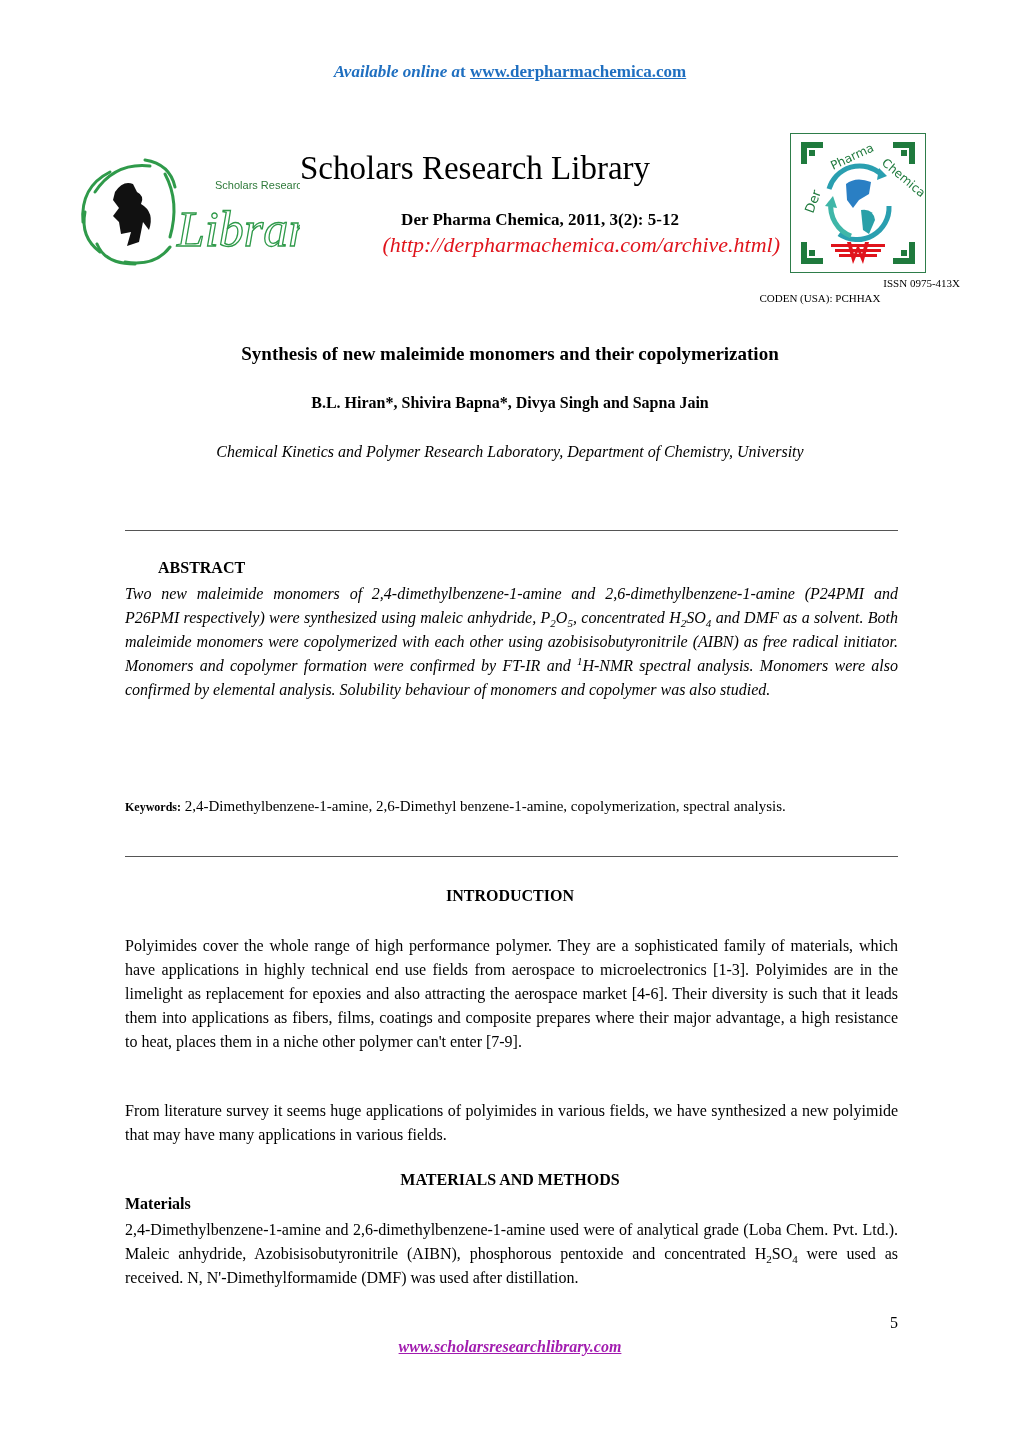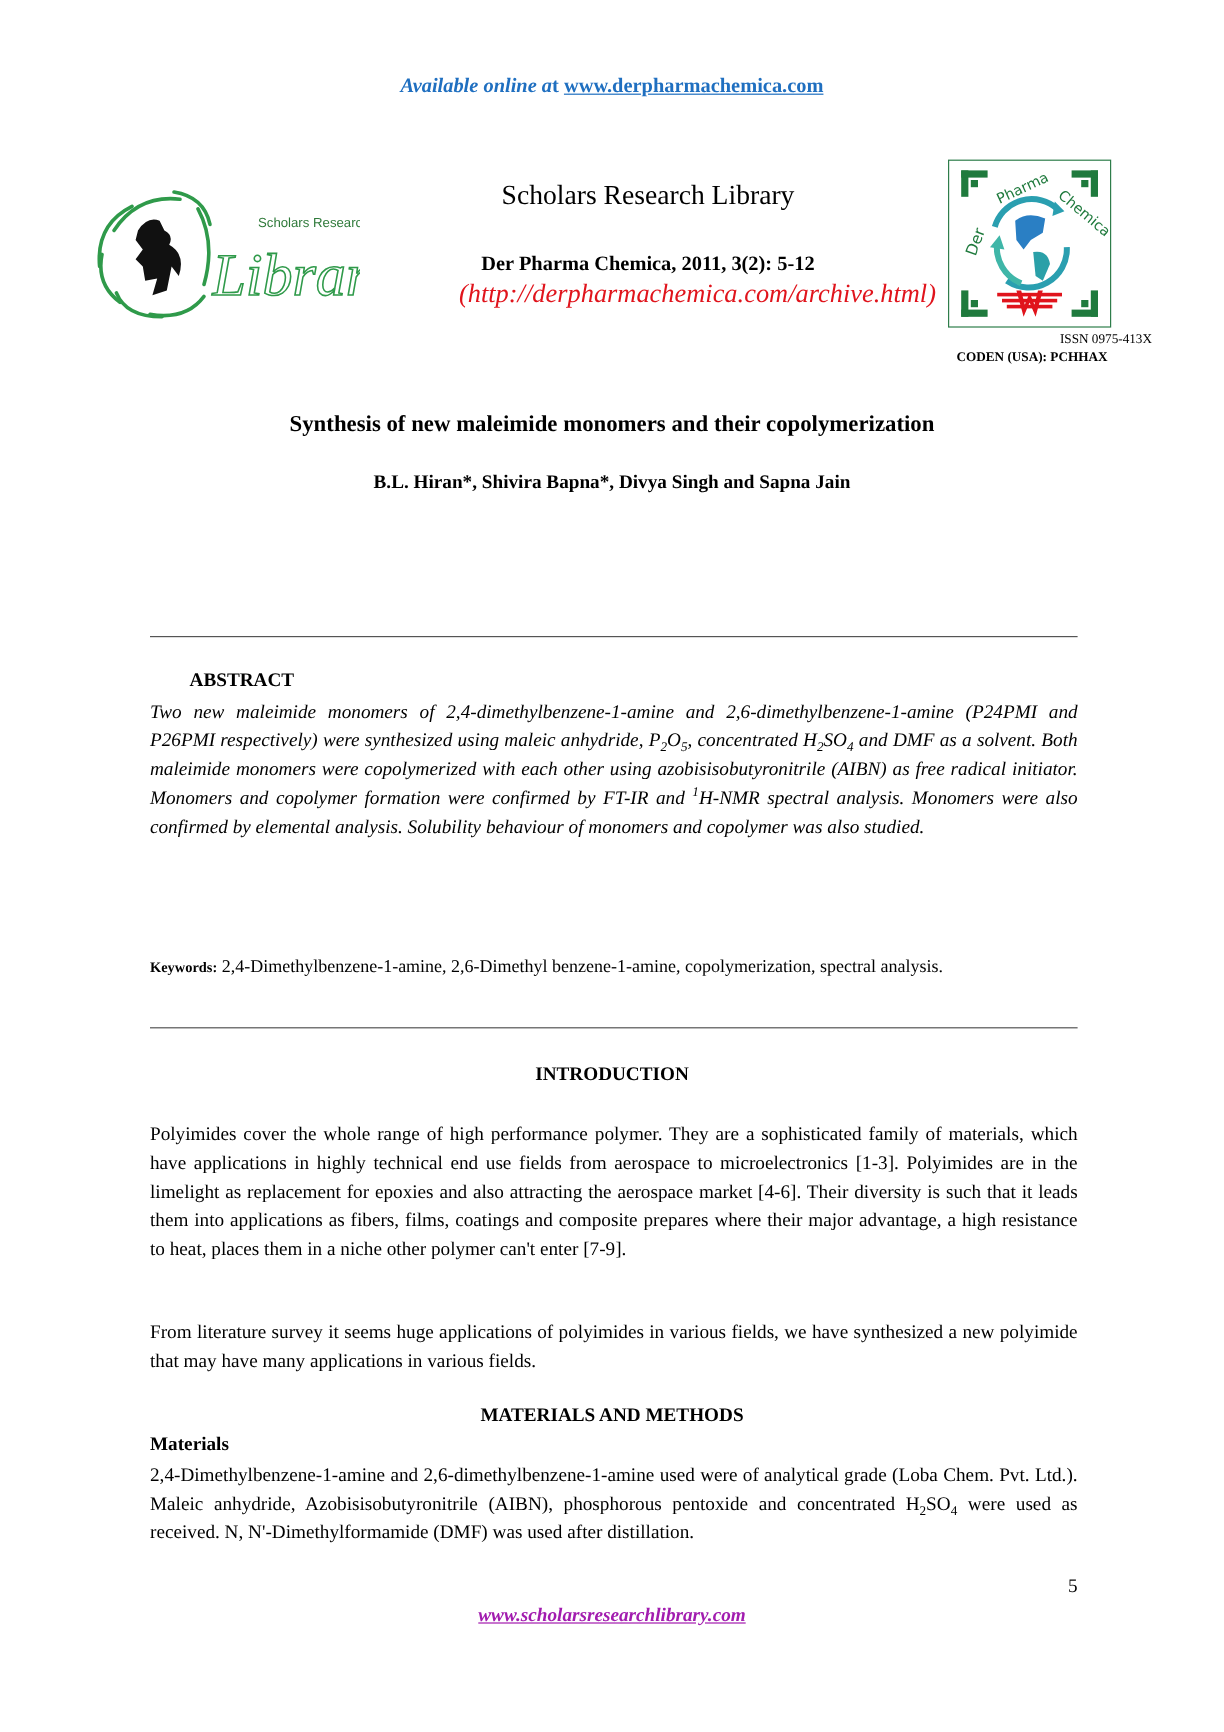--- a/index.html
+++ b/index.html
@@ -7,27 +7,27 @@
            font-family: "Liberation Serif", serif; color: #000; }
     .abs { position: absolute; }
     .center { text-align: center; left: 0; width: 1020px; }
     .col { left: 125px; width: 773px; }
     .just { text-align: justify; text-align-last: left; }
 
     #available { top: 62px; font-size: 17px; font-weight: bold; font-style: italic; color: #1f6fc0; }
     #available a { color: #1f6fc0; text-decoration: underline; font-style: normal; }
 
     #srl-logo { left: 75px; top: 152px; width: 225px; height: 118px; }
-    #srl-title { top: 150px; left: 300px; width: 480px; text-align: center; font-size: 23px; }
+    #srl-title { top: 150px; left: 300px; width: 480px; text-align: left; font-size: 33px; }
     #journal-cite { top: 210px; left: 300px; width: 480px; text-align: center; font-size: 17px; font-weight: bold; }
     #journal-url { top: 232px; left: 300px; width: 480px; text-align: right; font-size: 22px; font-style: italic; color: #e0141c; }
 
     #dpc-logo { left: 790px; top: 133px; width: 136px; height: 140px; border: 1px solid #2e7d4a; box-sizing: border-box; background: #fff; }
     #issn { top: 277px; left: 760px; width: 200px; text-align: right; font-size: 11px; font-weight: normal; }
-    #coden { top: 292px; left: 760px; width: 200px; text-align: center; font-size: 11px; font-weight: bold; }
+    #coden { top: 292px; left: 720px; width: 200px; text-align: center; font-size: 11px; font-weight: normal; }
 
     #paper-title { top: 343px; font-size: 19px; font-weight: bold; }
     #authors { top: 394px; font-size: 16px; font-weight: bold; }
     #affiliation { top: 440px; font-size: 16px; font-style: italic; line-height: 23px; }
 
     .rule { left: 125px; width: 773px; height: 0; border-top: 1px solid #555; }
     #rule1 { top: 530px; }
     #rule2 { top: 856px; }
 
     .heading { font-size: 16px; font-weight: bold; }
@@ -108,20 +108,21 @@
       <path d="M56 108 L62 130 L67 118 L72 130 L78 108 L74 108 L71 120 L67 110 L63 120 L60 108 Z"></path>
     </g>
   </svg>
 </div>
 <div id="issn" class="abs">ISSN 0975-413X</div>
 <div id="coden" class="abs">CODEN (USA): PCHHAX</div>
 
 <div id="paper-title" class="abs center">Synthesis of new maleimide monomers and their copolymerization</div>
 <div id="authors" class="abs center">B.L. Hiran*, Shivira Bapna*, Divya Singh and Sapna Jain</div>
 <div id="affiliation" class="abs center">
+  <div>Chemical Kinetics and Polymer Research Laboratory, Department of Chemistry, University</div>
 </div>
 
 <div id="rule1" class="abs rule"></div>
 
 <div id="abstract-heading" class="abs col heading">ABSTRACT</div>
 <div id="abstract-text" class="abs col just"><span>Two new maleimide monomers of 2,4-dimethylbenzene-1-amine and 2,6-dimethylbenzene-1-amine (P24PMI and P26PMI respectively) were synthesized using maleic anhydride, P</span><sub>2</sub><span>O</span><sub>5</sub><span>, concentrated H</span><sub>2</sub><span>SO</span><sub>4</sub><span> and DMF as a solvent. Both maleimide monomers were copolymerized with each other using azobisisobutyronitrile (AIBN) as free radical initiator. Monomers and copolymer formation were confirmed by FT-IR and </span><sup>1</sup><span>H-NMR spectral analysis. Monomers were also confirmed by elemental analysis. Solubility behaviour of monomers and copolymer was also studied.</span></div>
 
 <div id="keywords" class="abs col just"><b>Keywords:</b><span> 2,4-Dimethylbenzene-1-amine, 2,6-Dimethyl benzene-1-amine, copolymerization, spectral analysis.</span></div>
 
 <div id="rule2" class="abs rule"></div>

